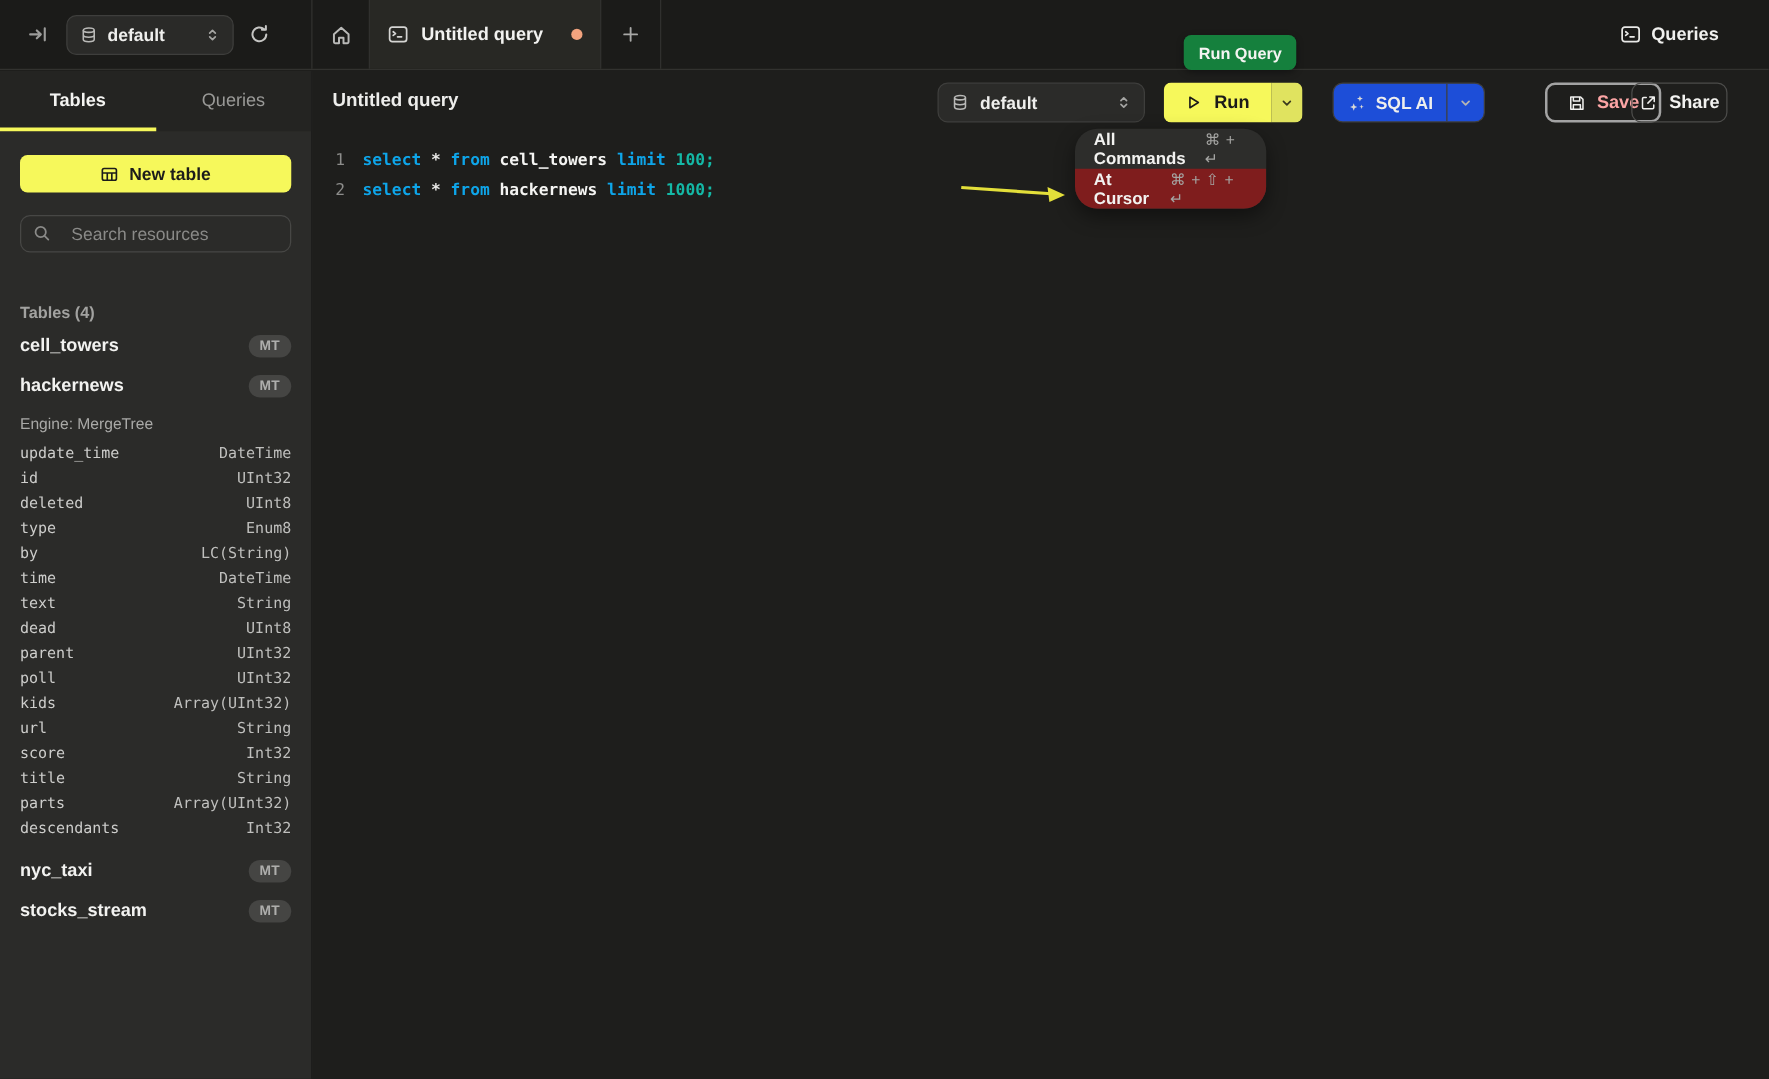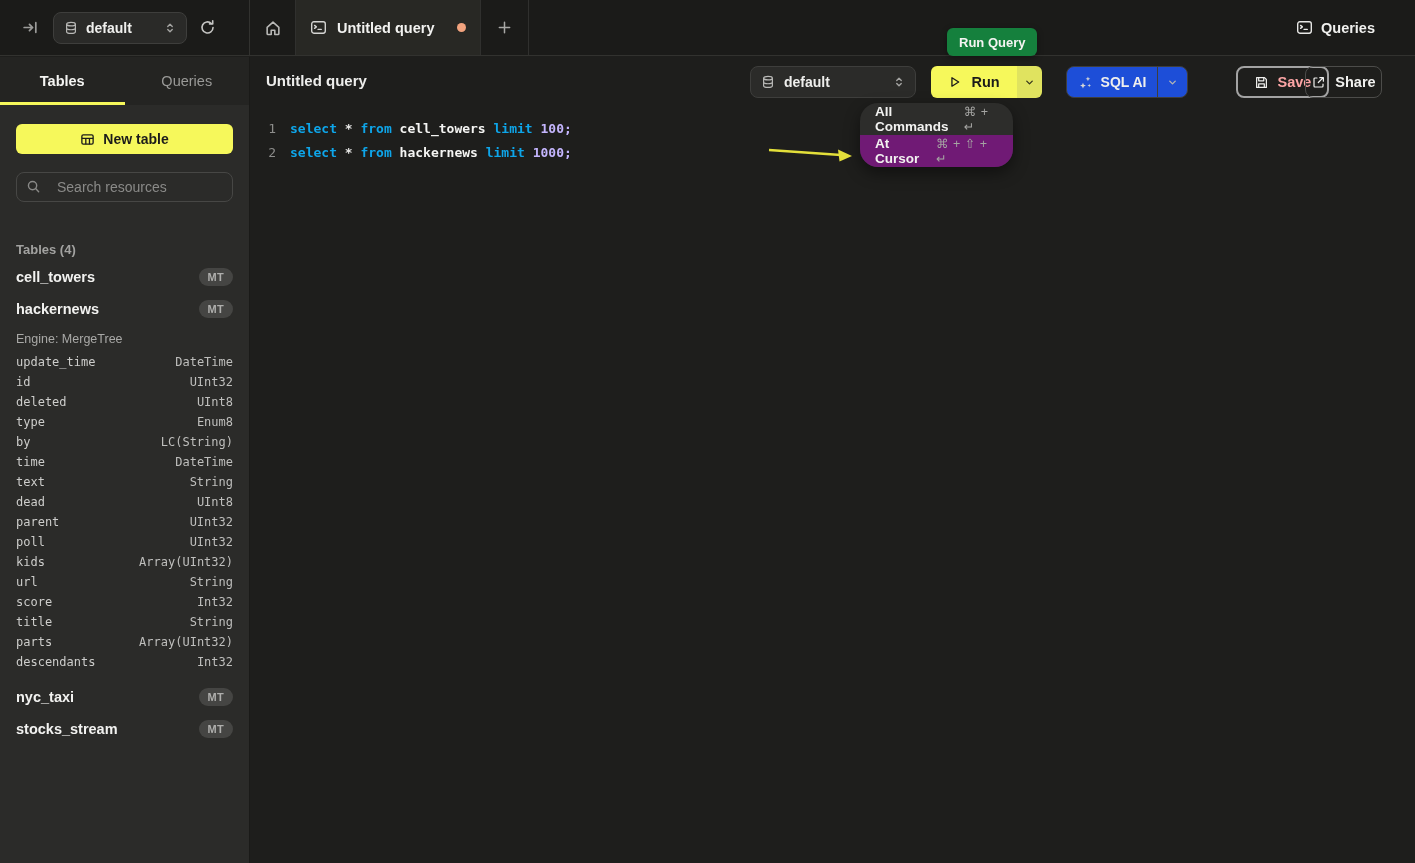--- a/index.html
+++ b/index.html
@@ -95,31 +95,31 @@
     gap:9px; cursor:pointer; }
 
   
   .editor { position:absolute; left:250px; top:105px; right:0; padding-top:11px; }
   .ed-line { height:24px; display:flex; align-items:center; font-family:"DejaVu Sans Mono",monospace;
     font-size:13px; white-space:pre; }
   .ln { width:26px; text-align:right; color:#8D8D8B; margin-right:14px; }
   .tk-kw  { color:#0ea5e9; font-weight:600; }
   .tk-pl  { color:#E9E9E7; font-weight:600; }
   .tk-tbl { color:#F4F4F2; font-weight:800; }
-  .tk-num { color:#c4b5fd; font-weight:600; }
+  .tk-num { color:#14b8a6; font-weight:600; }
 
   
   .tooltip { position:absolute; left:947px; top:28px; height:28px; background:#15803d; border-radius:6px;
     display:flex; align-items:center; padding:0 12px; color:#F4F4F2; font-size:13px; font-weight:600;
     box-shadow:0 2px 6px rgba(0,0,0,.35); }
   .run-menu { position:absolute; left:860px; top:103px; width:153px; background:#2D2D2B; border-radius:18px;
     overflow:hidden; box-shadow:0 6px 16px rgba(0,0,0,.45); }
   .menu-row { height:32px; display:flex; align-items:center; justify-content:space-between; padding:0 12px 0 15px;
     cursor:pointer; }
-  .menu-row.hl { background:#701a75; }
+  .menu-row.hl { background:#7f1d1d; }
   .menu-label { color:#F2F2F0; font-size:13.5px; font-weight:600; }
   .menu-shortcut { color:#A5A5A3; font-size:12.5px; letter-spacing:.5px; }
 
   .anno-arrow { position:absolute; left:0; top:0; pointer-events:none; }
 
   svg.ic { display:block; }
 </style>
 </head>
 <body>
 

